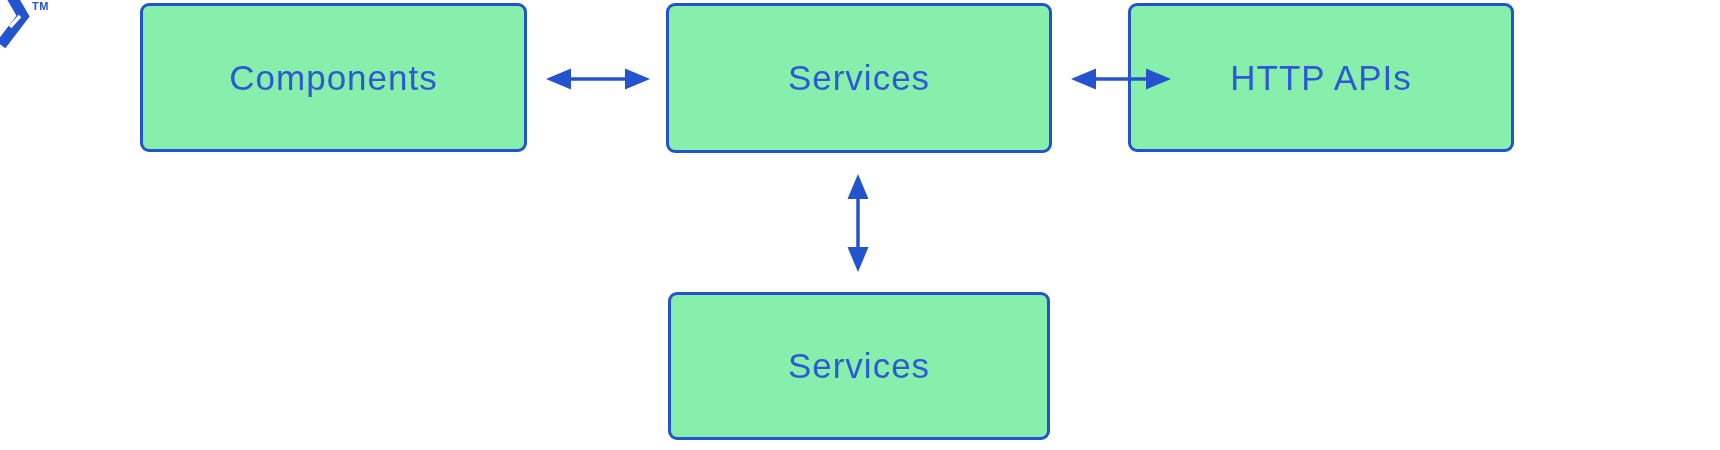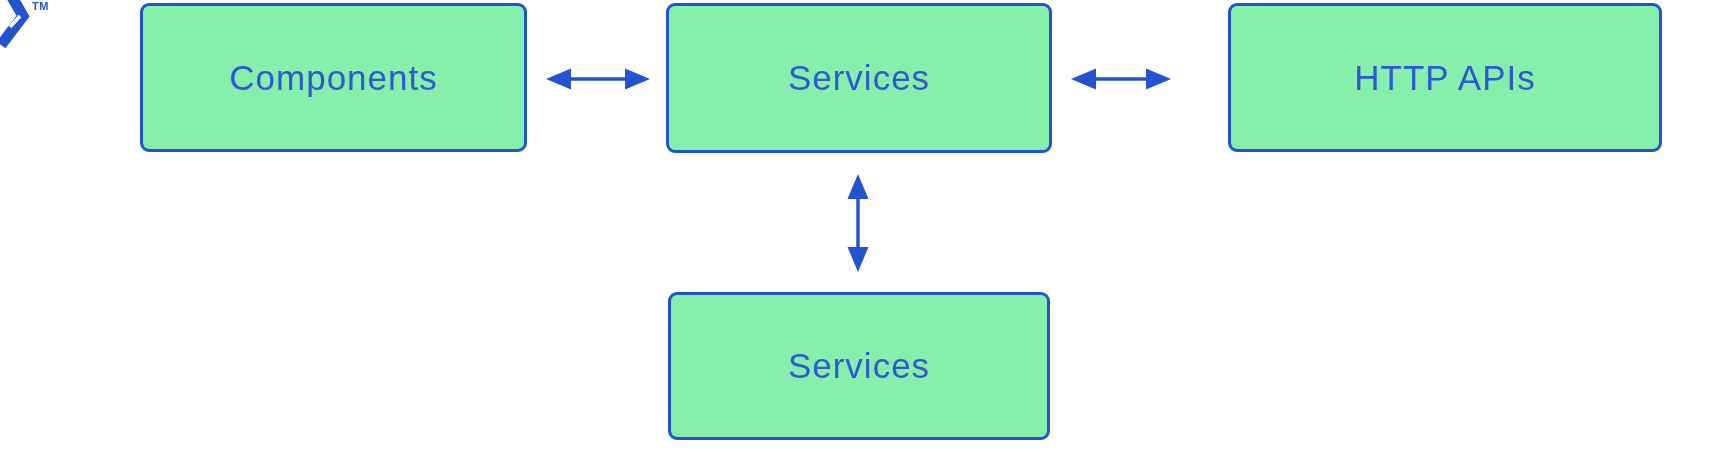--- a/index.html
+++ b/index.html
@@ -27,21 +27,21 @@
   }
   .node-label {
     color: #2e59d3;
     font-size: 35px;
     font-weight: 400;
     letter-spacing: 1px;
     white-space: nowrap;
   }
   #node-components   { left: 140px;  top: 3px;   width: 387px; height: 149px; }
   #node-services-top { left: 666px;  top: 3px;   width: 386px; height: 150px; }
-  #node-http-apis    { left: 1228px; top: 3px;   width: 434px; height: 149px; }
+  #node-http-apis    { left: 1128px; top: 3px;   width: 386px; height: 149px; }
   #node-services-bottom { left: 668px; top: 292px; width: 382px; height: 148px; }
 
   .arrow { position: absolute; }
   #arrow-components-services { left: 545px;  top: 59px; }
   #arrow-services-httpapis   { left: 1070px; top: 59px; }
   #arrow-services-services   { left: 838px;  top: 173px; }
 
   .logo {
     position: absolute;
     left: 0;

